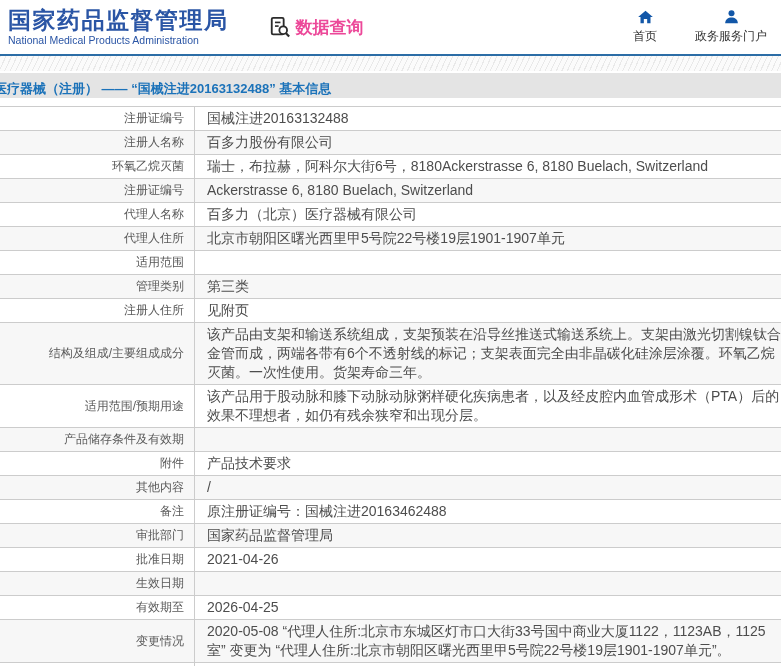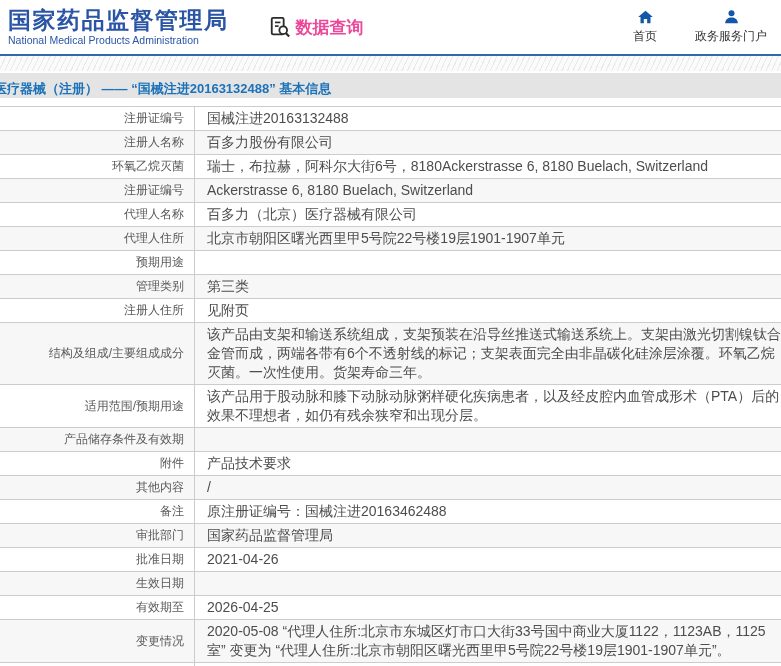--- a/index.html
+++ b/index.html
@@ -119,21 +119,21 @@
       <div class="tvalue">百多力（北京）医疗器械有限公司</div>
     </div>
     <div class="trow alt">
       <div class="tlabel">
         <span>代理人住所</span>
       </div>
       <div class="tvalue">北京市朝阳区曙光西里甲5号院22号楼19层1901-1907单元</div>
     </div>
     <div class="trow">
       <div class="tlabel">
-        <span>预期用途</span>
+        <span>适用范围</span>
       </div>
     </div>
     <div class="trow alt">
       <div class="tlabel">
         <span>管理类别</span>
       </div>
       <div class="tvalue">第三类</div>
     </div>
     <div class="trow">
       <div class="tlabel">

